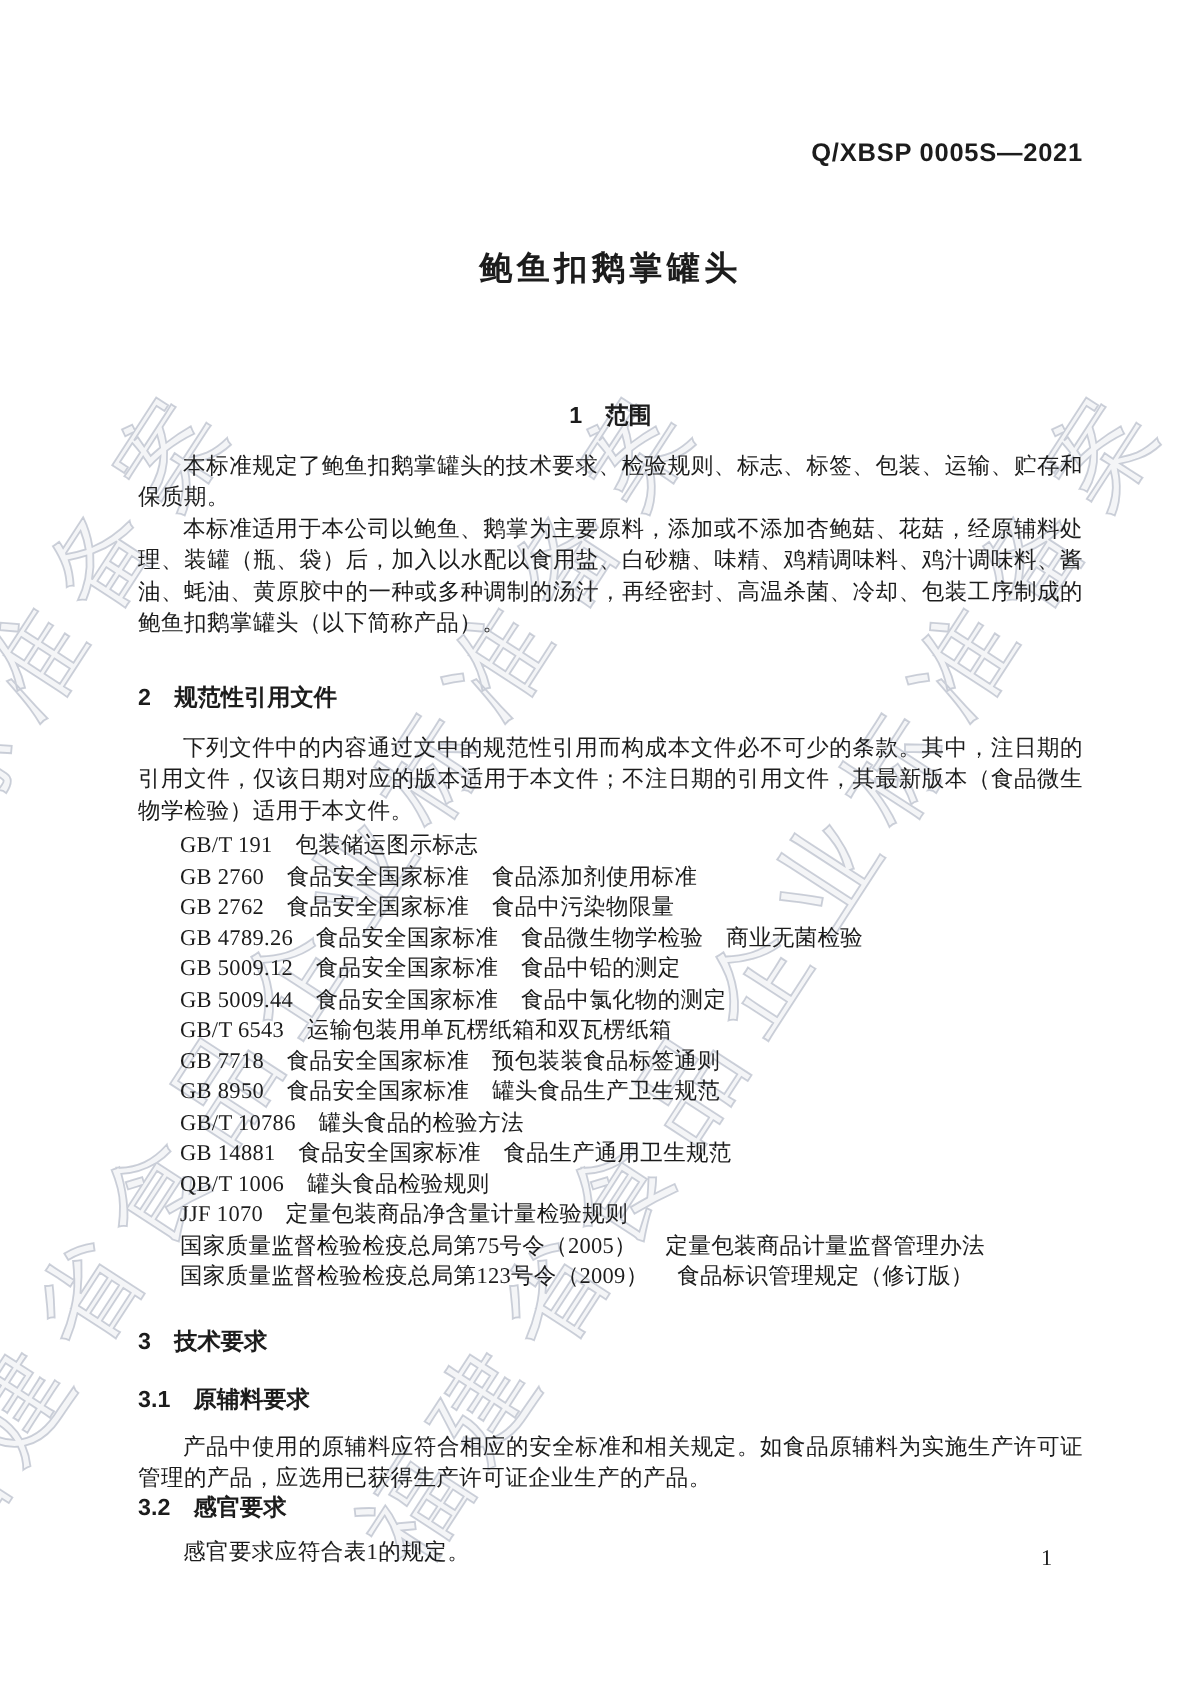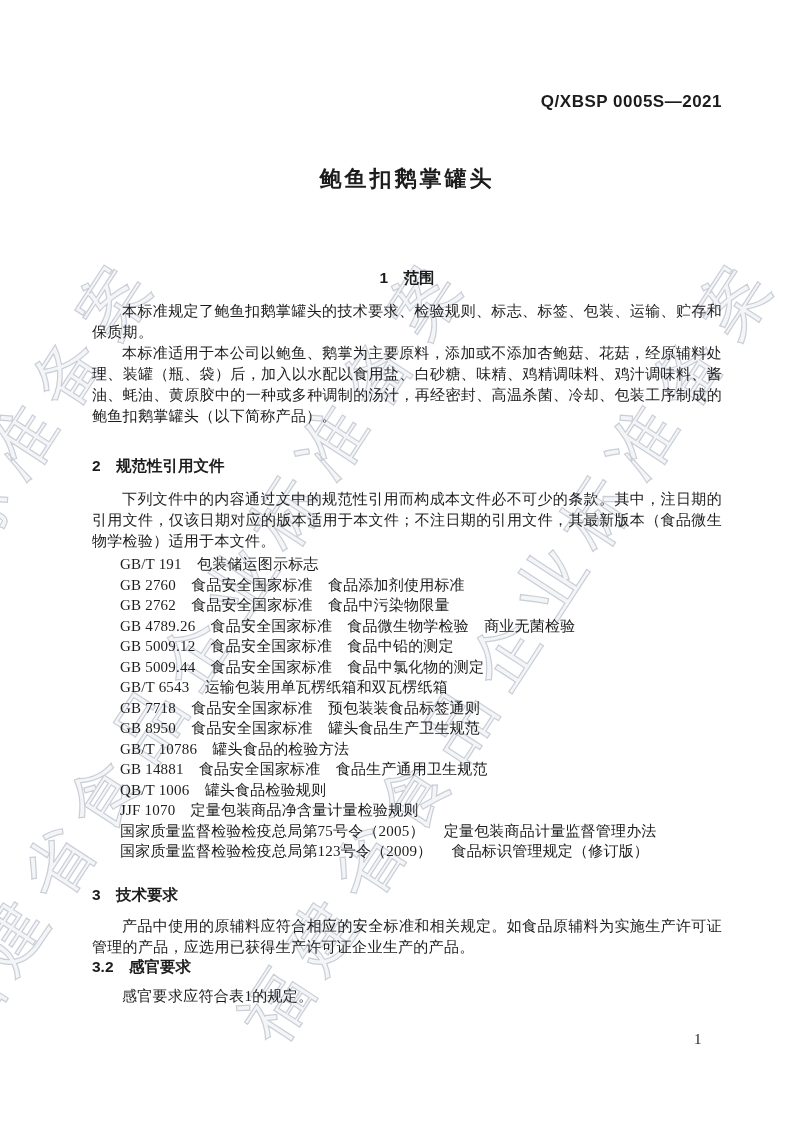--- a/index.html
+++ b/index.html
@@ -107,20 +107,21 @@
       <li>GB/T 10786　罐头食品的检验方法</li>
       <li>GB 14881　食品安全国家标准　食品生产通用卫生规范</li>
       <li>QB/T 1006　罐头食品检验规则</li>
       <li>JJF 1070　定量包装商品净含量计量检验规则</li>
       <li>国家质量监督检验检疫总局第75号令（2005）　 定量包装商品计量监督管理办法</li>
       <li>国家质量监督检验检疫总局第123号令（2009）　 食品标识管理规定（修订版）</li>
     </ul>
 
     <div class="h1 s3">3　技术要求</div>
 
+    <div class="h1 s31">3.1　原辅料要求</div>
     <p class="para tight">产品中使用的原辅料应符合相应的安全标准和相关规定。如食品原辅料为实施生产许可证管理的产品，应选用已获得生产许可证企业生产的产品。</p>
 
     <div class="h1 s32">3.2　感官要求</div>
     <p class="para tail">感官要求应符合表1的规定。</p>
 
   </div>
 
   <div class="page-number">1</div>
 
 </div>

